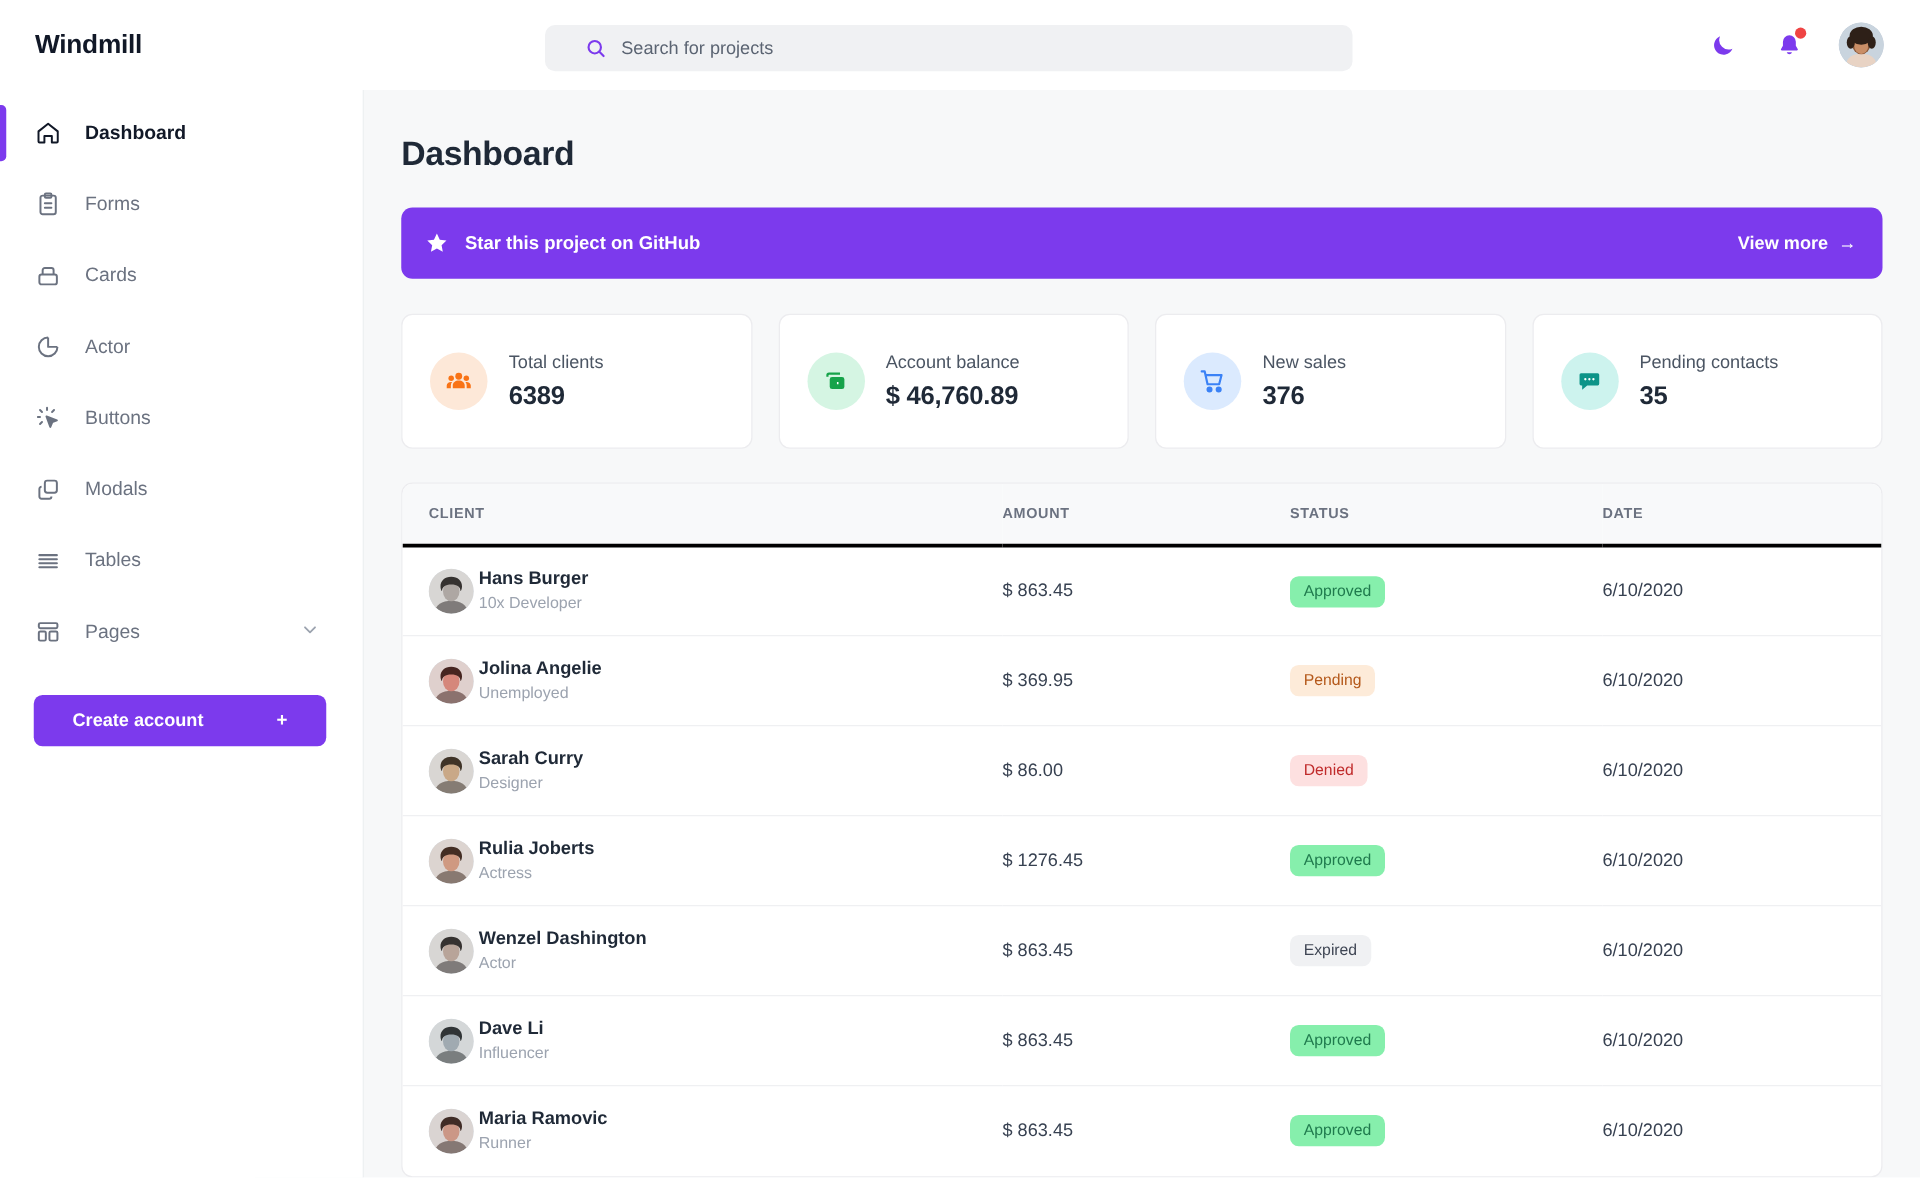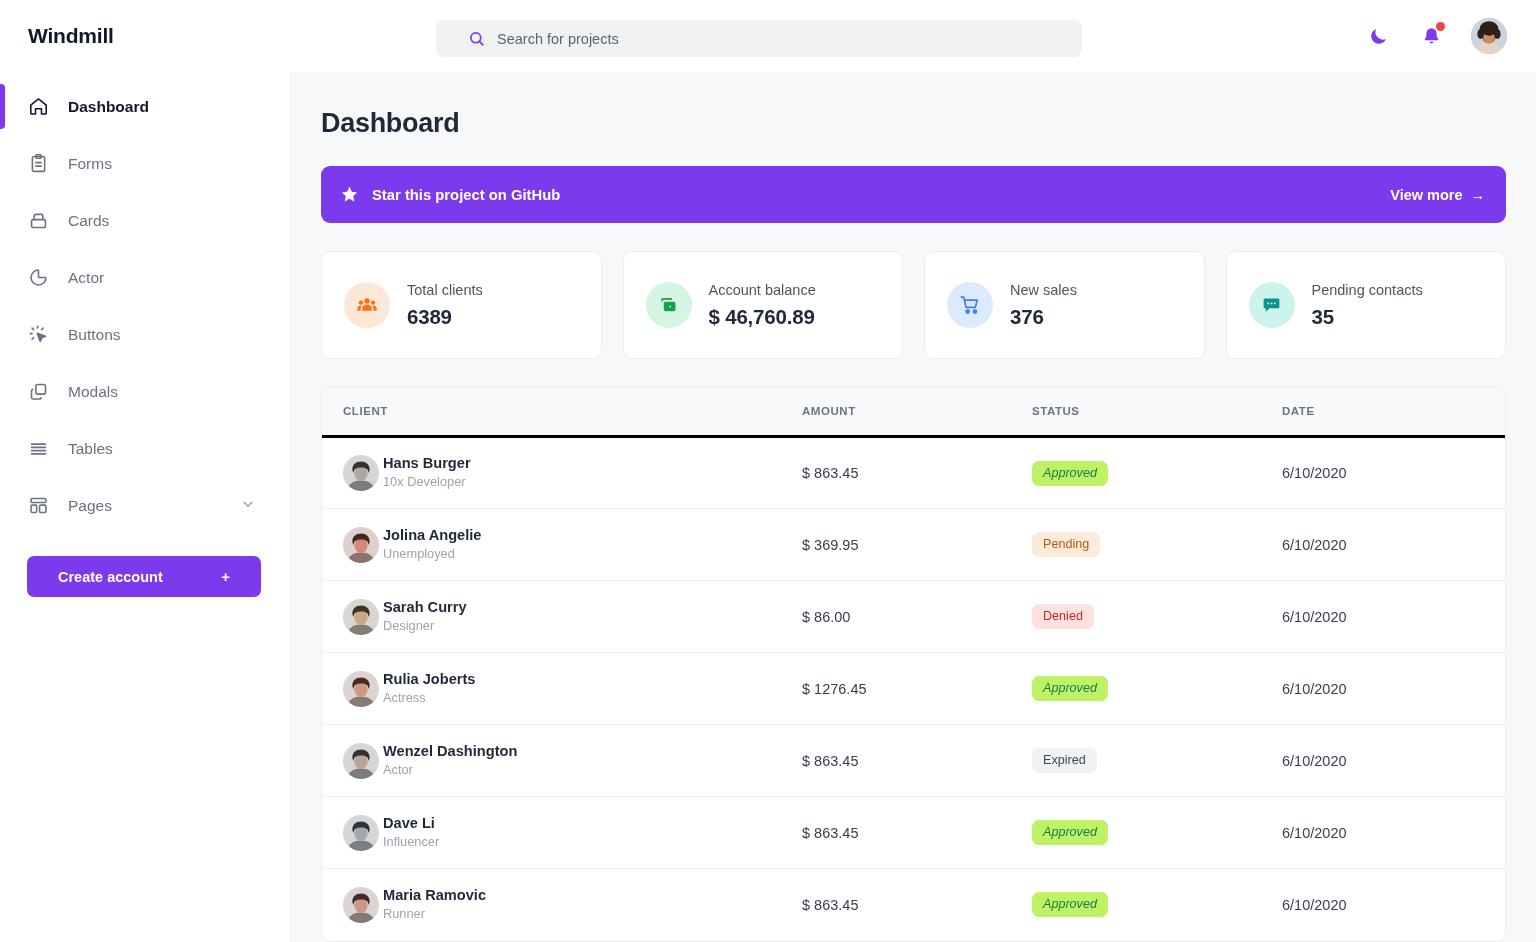--- a/index.html
+++ b/index.html
@@ -231,21 +231,21 @@
   }
   .client-name { font-size: 14.6px; font-weight: bold; color: #1f2937; }
   .client-role { font-size: 12.8px; color: #9ca3af; margin-top: 3px; }
   .badge {
     display: inline-block;
     padding: 5px 11px 6px;
     border-radius: 7px;
     font-size: 12.6px;
     font-weight: 500;
   }
-  .b-approved { background: #bef264; color: #1f7a4d; font-style: italic; }
+  .b-approved { background: #86efac; color: #1f7a4d; }
   .b-pending  { background: #fdebd9; color: #b4581a; }
   .b-denied   { background: #fde0e0; color: #c02b2b; }
   .b-expired  { background: #f0f1f3; color: #3f4654; }
 </style>
 </head>
 <body>
 
 <div class="app">
 
   <aside class="sidebar">

